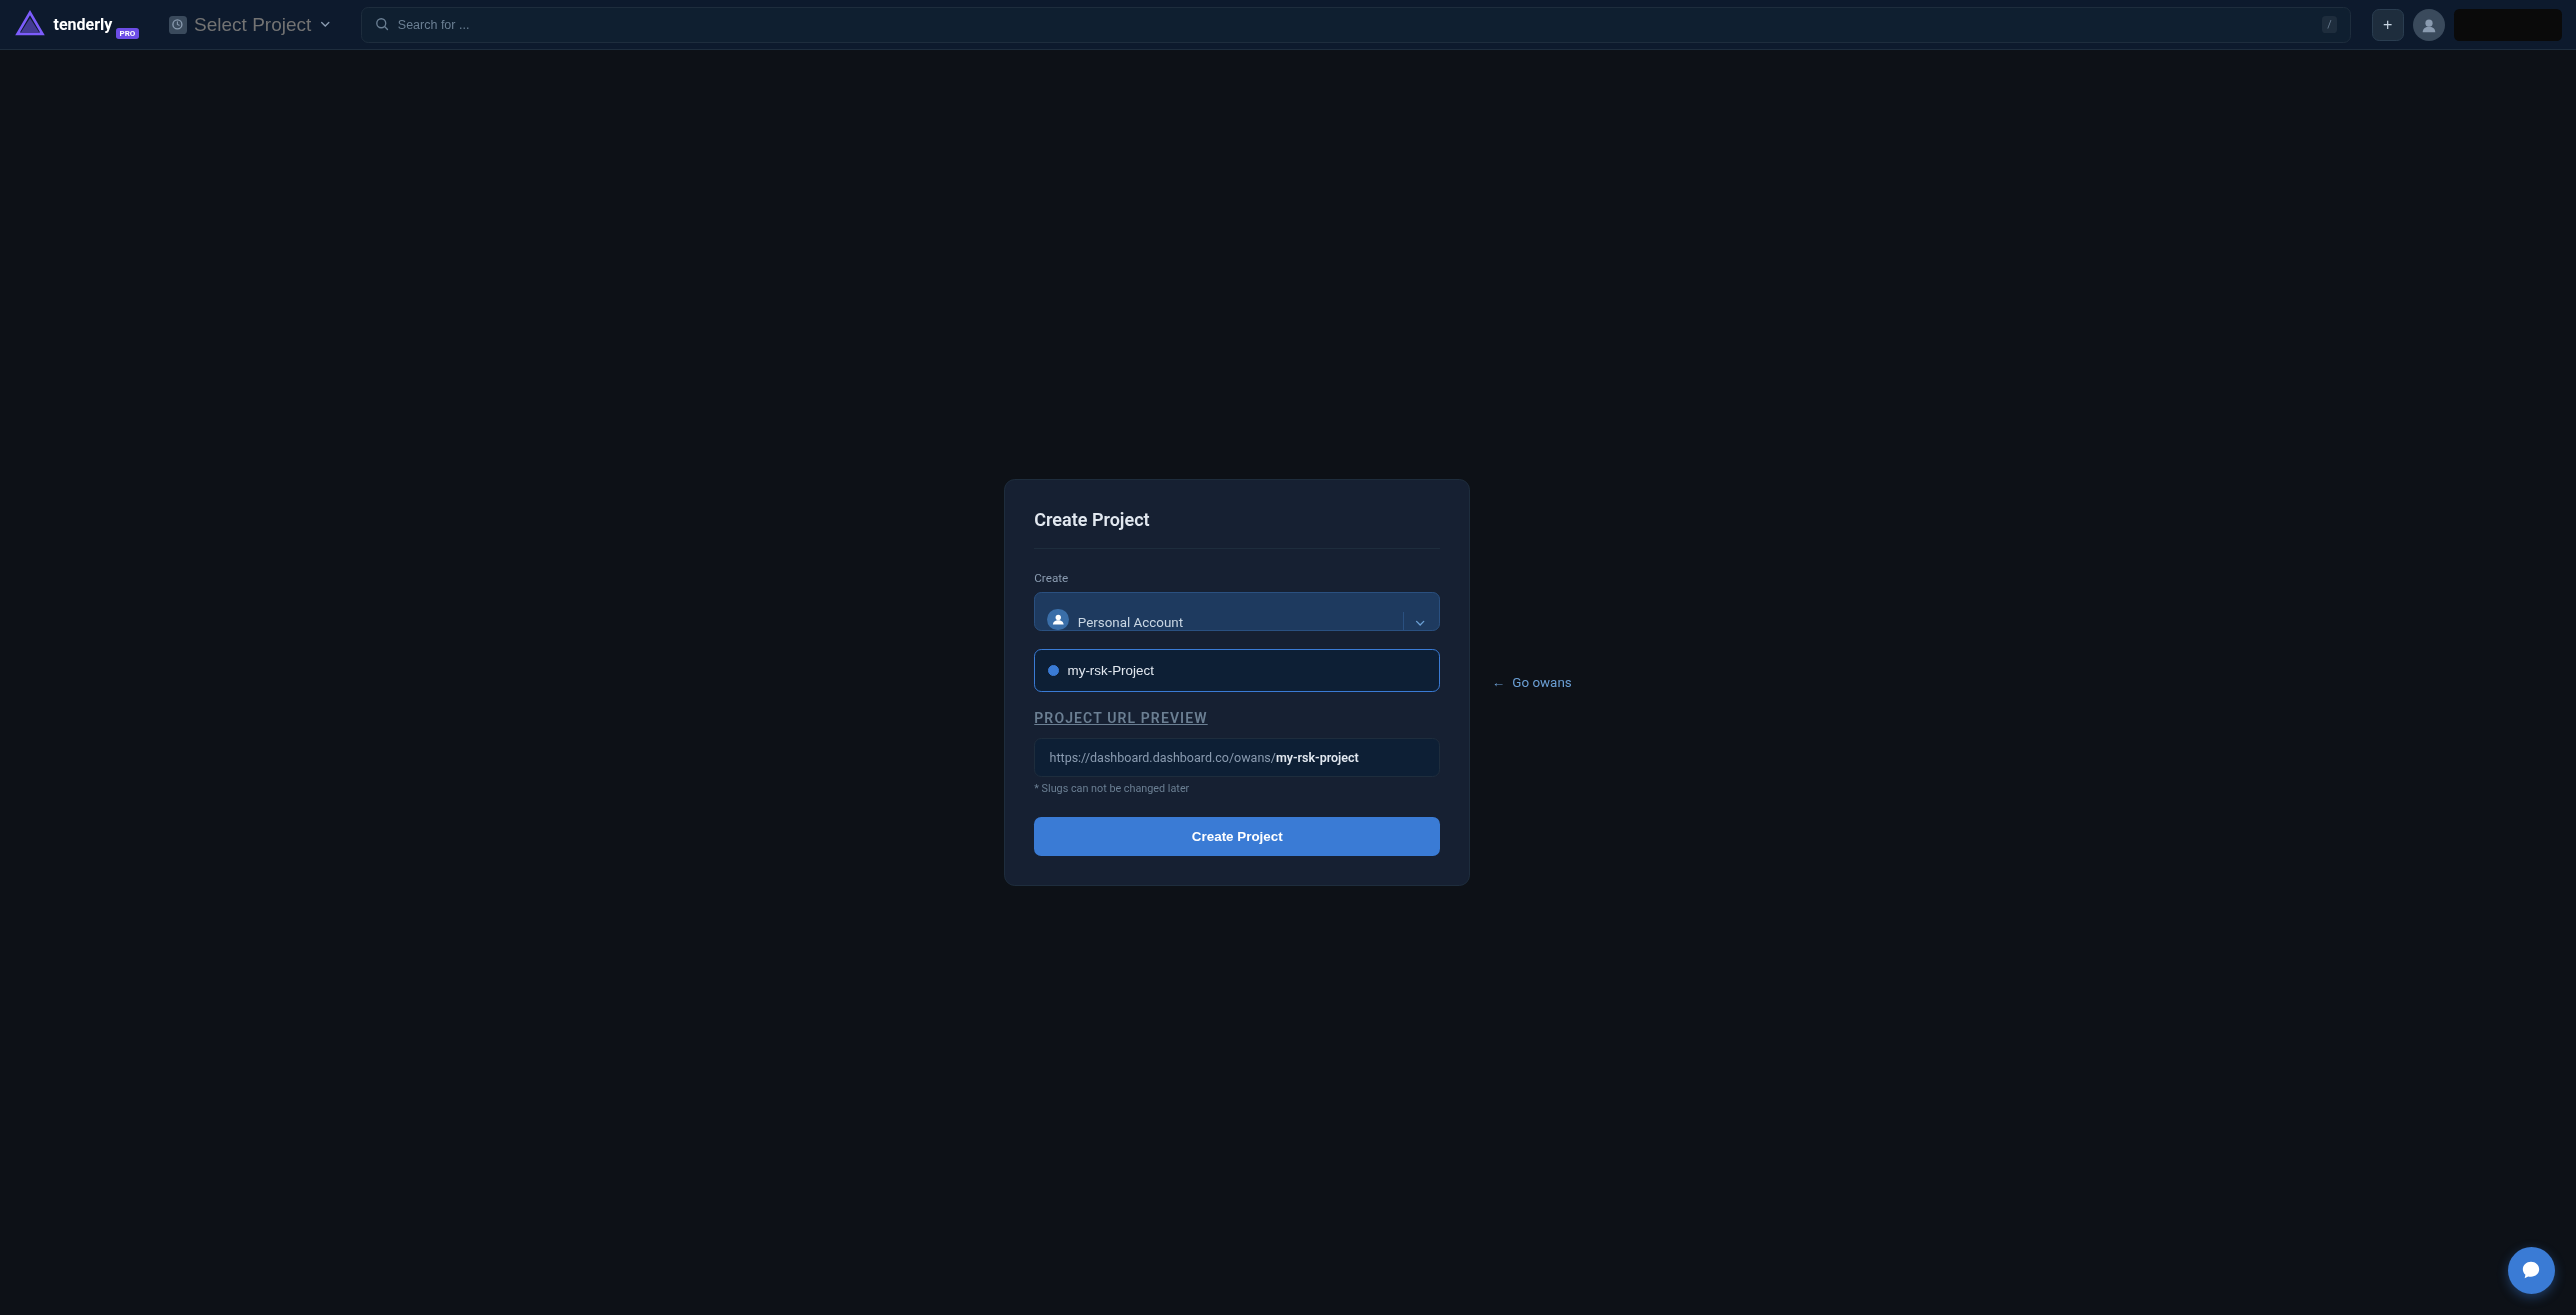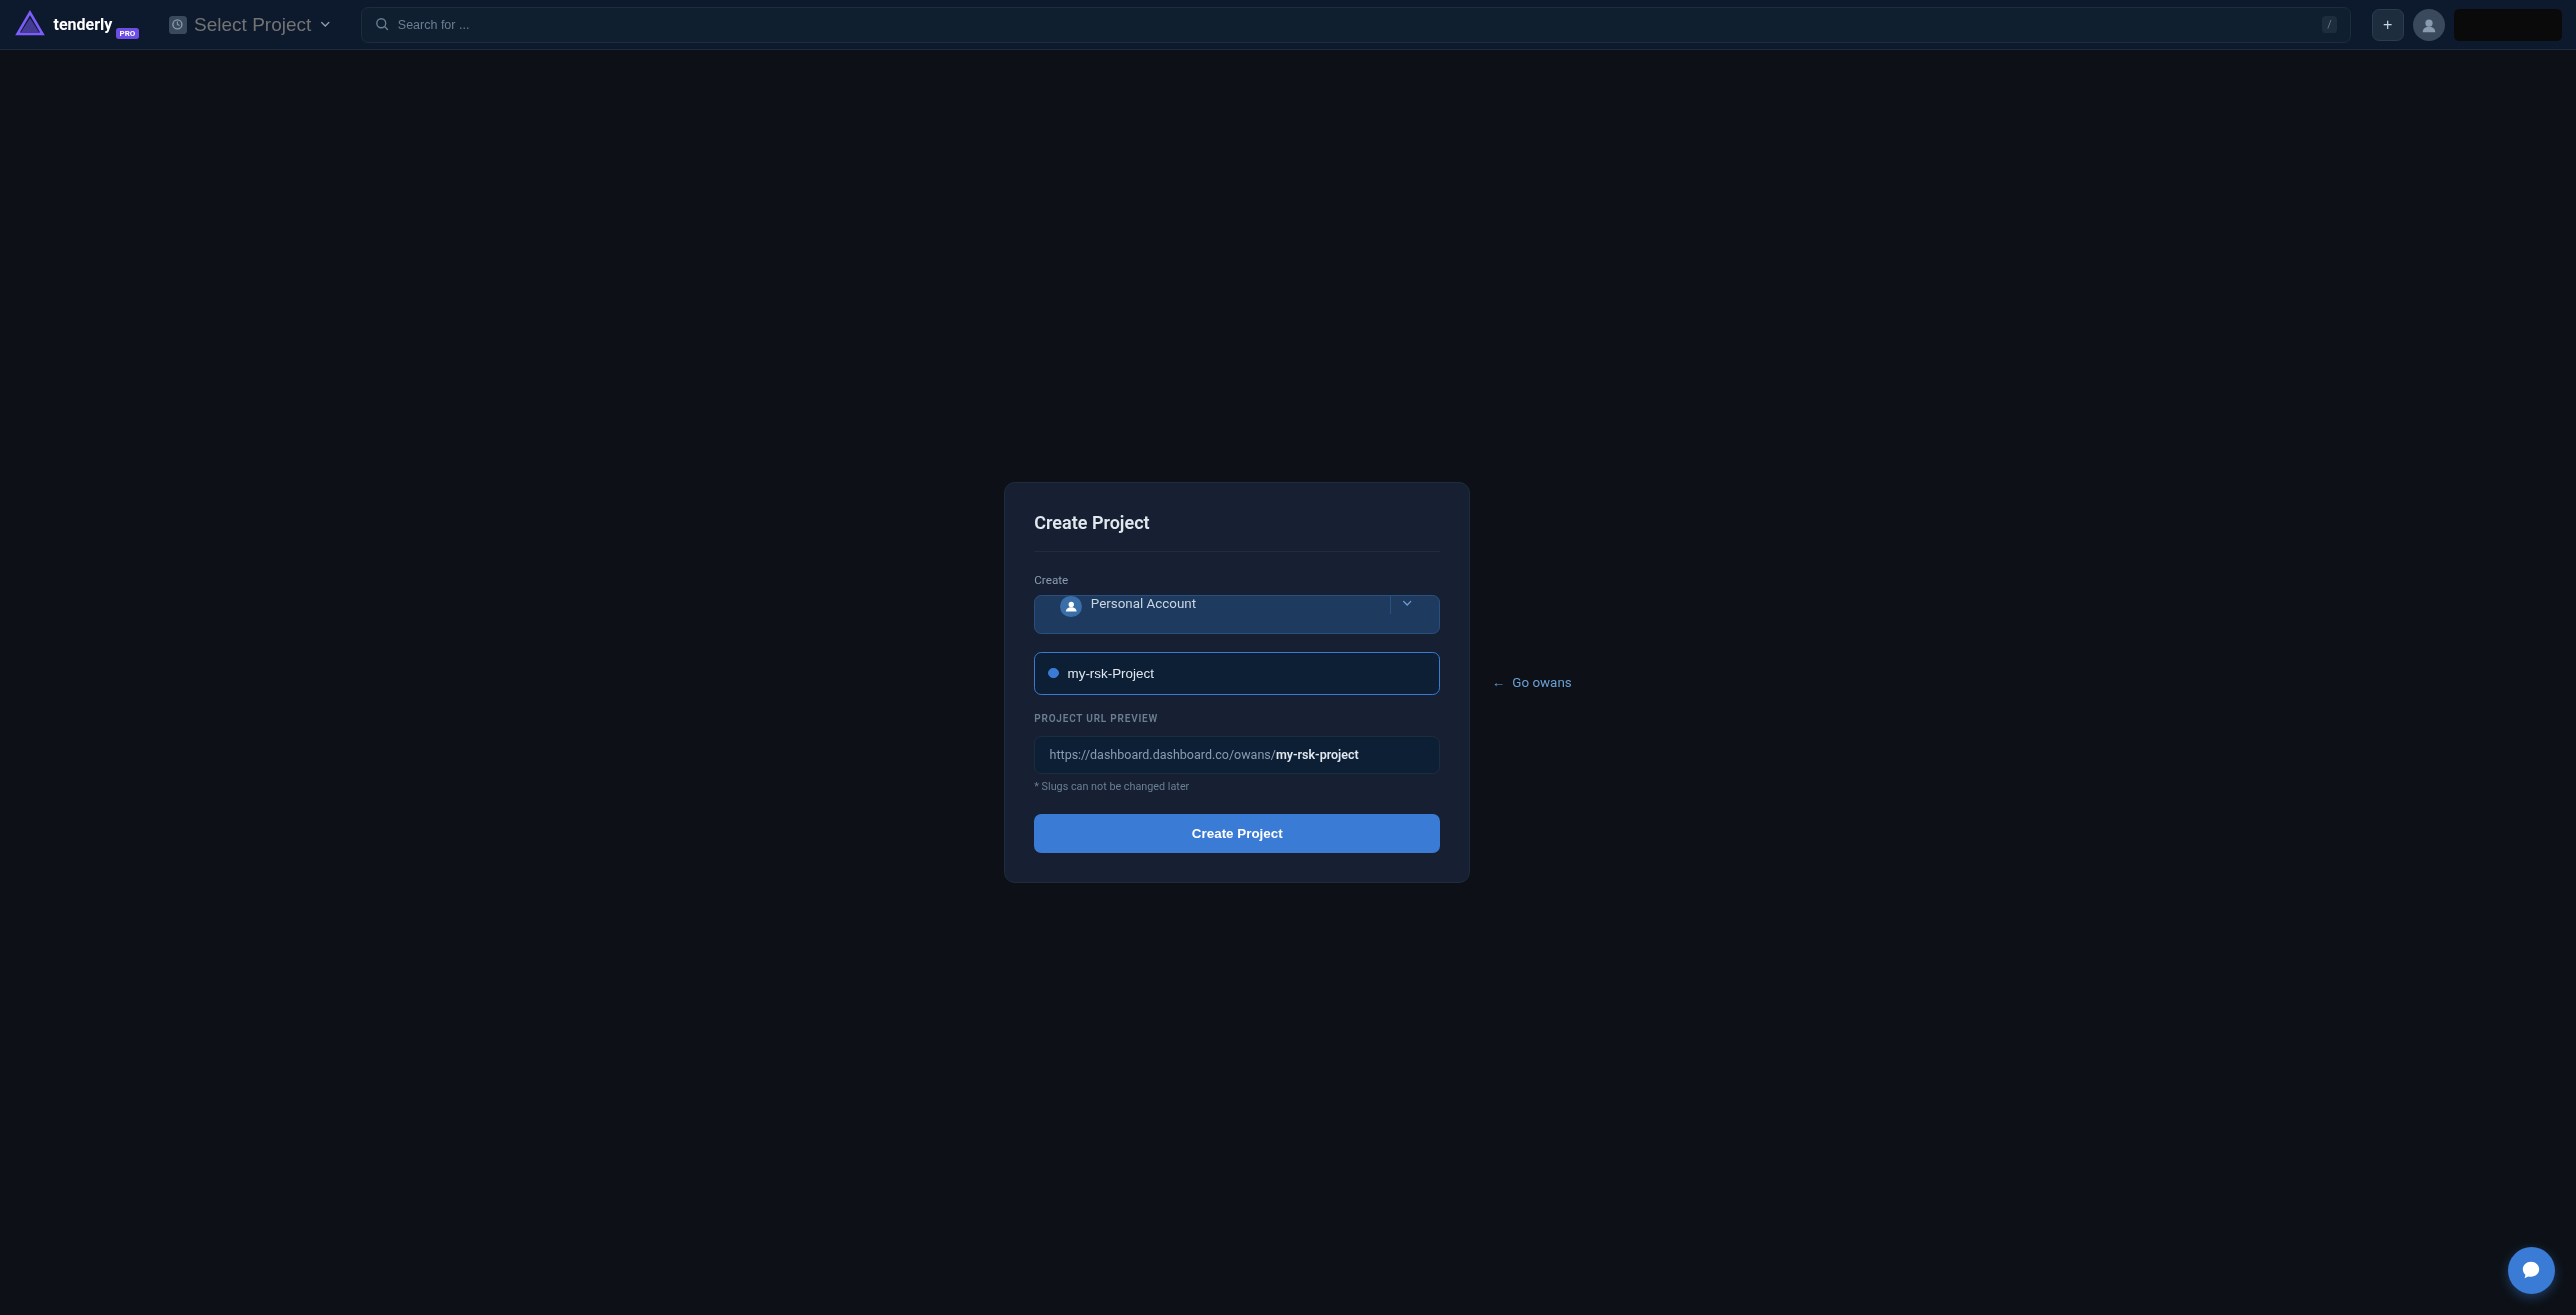--- a/index.html
+++ b/index.html
@@ -165,25 +165,25 @@
       margin-bottom: 21.5px;
     }
     .form-label {
       font-size: 11.7px;
       color: #8a9bb0;
       margin-bottom: 7.2px;
       display: block;
     }
     .owner-select {
       display: flex;
-      align-items: flex-start;
+      align-items: flex-end;
       background: #1e3a5f;
       border: 0.9px solid #2a5080;
       border-radius: 7.2px;
-      padding: 0 25px;
+      padding: 0 12px;
       height: 39px;
       cursor: pointer;
       margin-bottom: 18px;
       gap: 9px;
     }
     .owner-icon {
       width: 21.5px;
       height: 21.5px;
       background: #3a6ea8;
       border-radius: 50%;
@@ -233,27 +233,28 @@
       outline: none;
       color: #e2e8f0;
       font-size: 13.4px;
       flex: 1;
     }
 
     .url-preview-section {
       margin-bottom: 21.5px;
     }
     .url-preview-label {
-      font-size: 10px;
+      font-size: 14px;
       font-weight: 600;
       color: #6b7f93;
       letter-spacing: 0.08em;
       text-transform: uppercase;
       margin-bottom: 12px;
       display: block;
+      text-decoration: underline;
     }
     .url-preview-box {
       background: #0d1f35;
       border: 0.9px solid #1e2d3d;
       border-radius: 7.2px;
       padding: 10.8px 14.3px;
       font-size: 12.5px;
       color: #8a9bb0;
       margin-bottom: 5.4px;
     }

